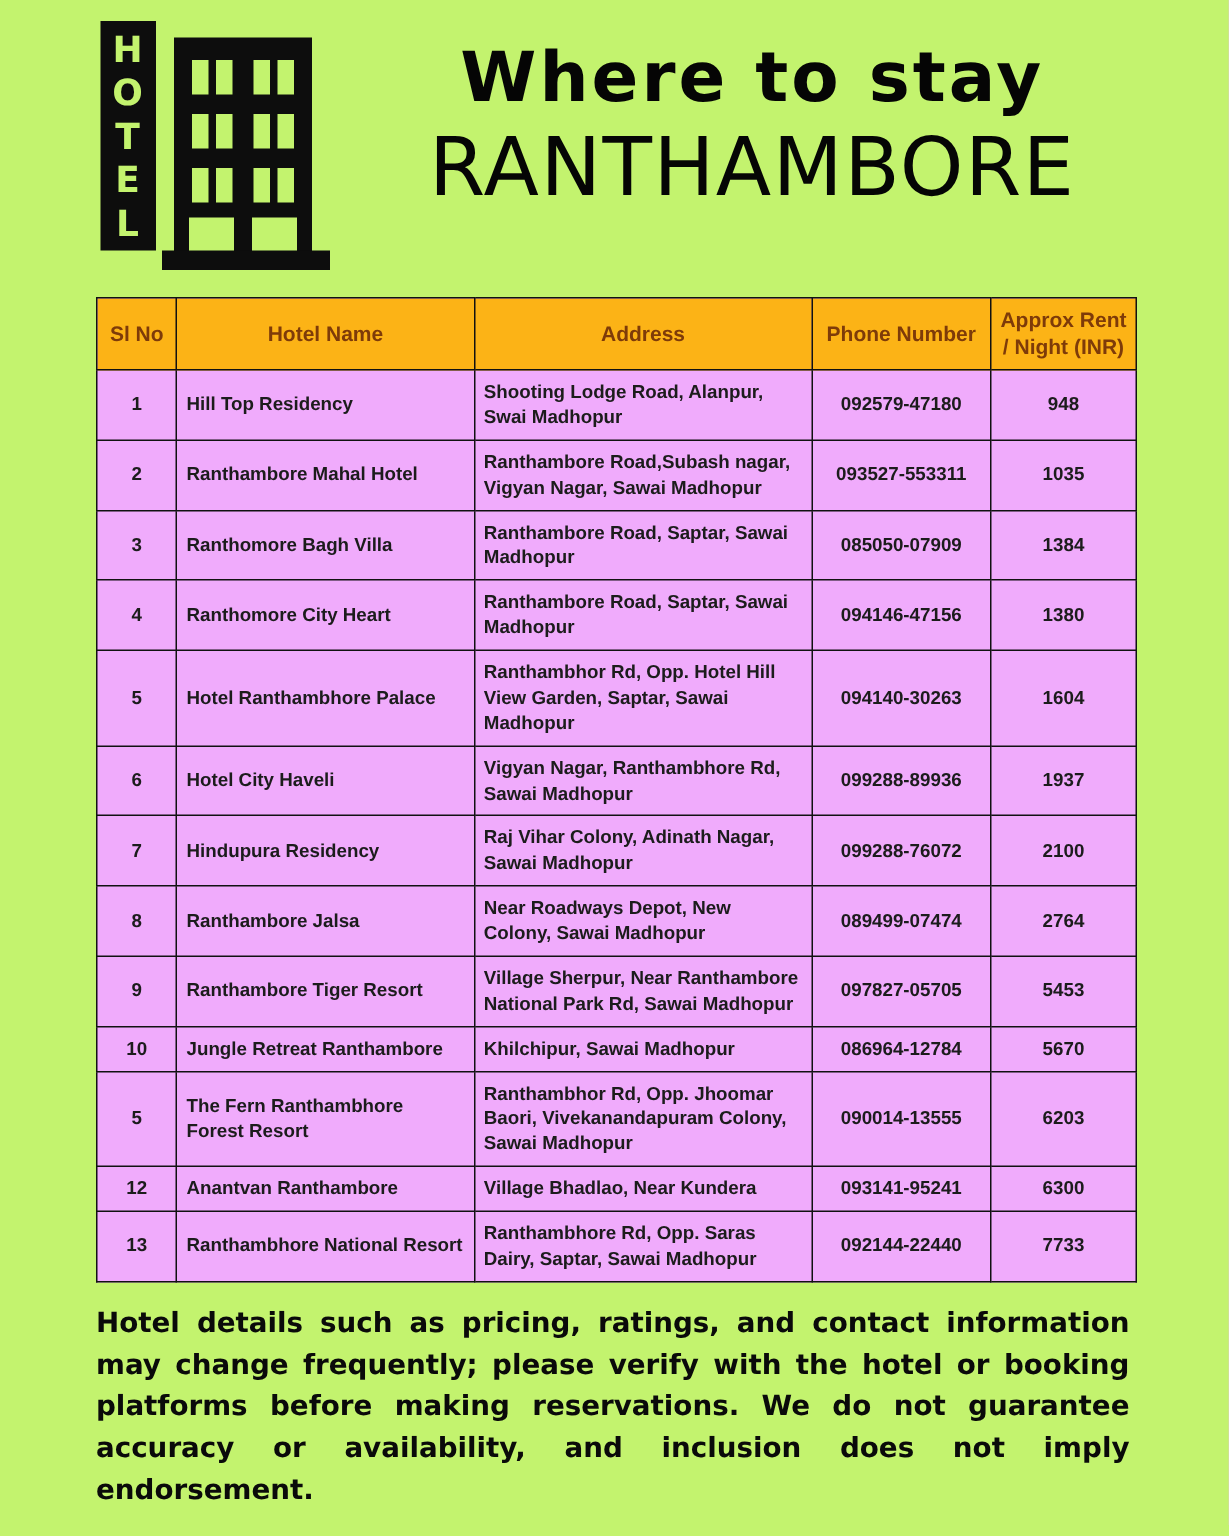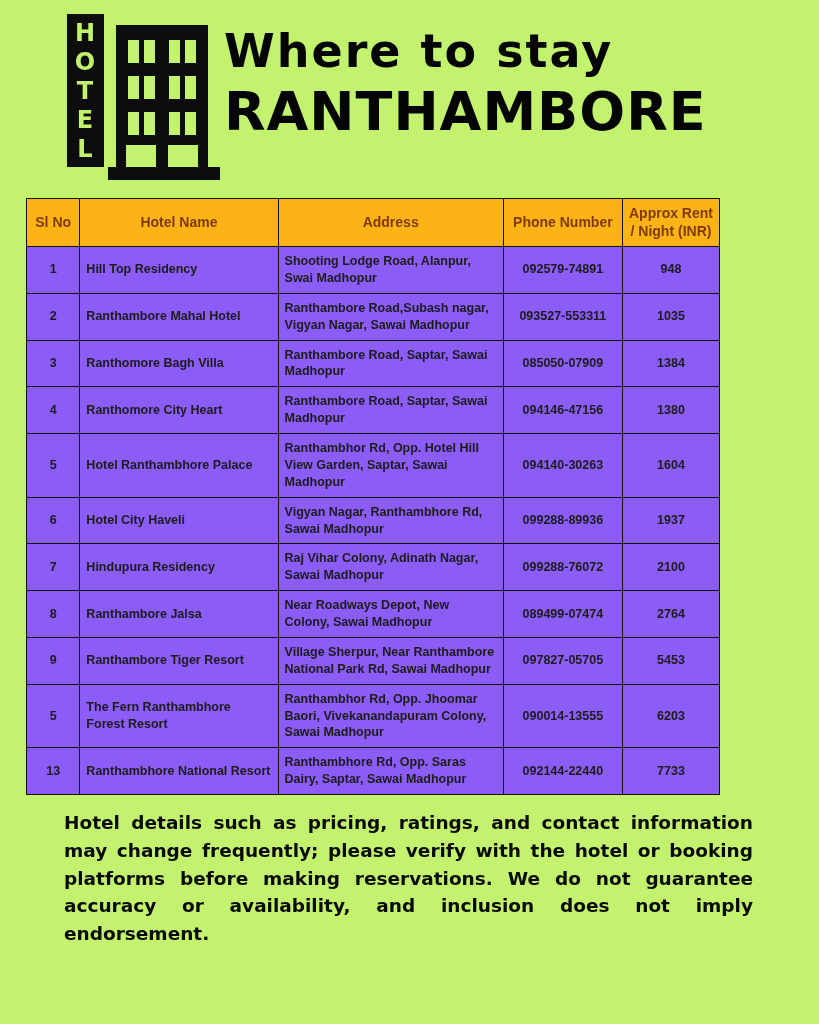--- a/index.html
+++ b/index.html
@@ -7,39 +7,39 @@
     width: 819px; height: 1024px;
     background: #c3f36e;
     font-family: "Liberation Sans", sans-serif;
     overflow: hidden;
   }
   .page { width: 819px; height: 1024px; padding: 14px 0 0 0; }
 
   
   .header { display: flex; align-items: flex-start; padding: 0 40px 0 64px; height: 182px; }
   .logo { width: 160px; height: 166px; flex: 0 0 auto; }
-  .titles { flex: 1 1 auto; text-align: left; padding-top: 10px; }
+  .titles { flex: 1 1 auto; text-align: center; padding-top: 10px; }
   .title-line1 {
     font-family: "DejaVu Sans", sans-serif;
     font-size: 46px; font-weight: 700; color: #050505;
     letter-spacing: 2px;
   }
   .title-line2 {
     font-family: "DejaVu Sans", sans-serif;
-    font-size: 54px; font-weight: 700; color: #050505;
+    font-size: 54px; font-weight: 400; color: #050505;
     letter-spacing: 1px; margin-top: 2px;
   }
 
   
   table.hotels {
     border-collapse: collapse;
-    margin: 2px 0 0 26px;
+    margin: 2px 0 0 64px;
     width: 694px;
     table-layout: fixed;
-    background: #8b5cf6;
+    background: #f0abfc;
   }
   table.hotels th, table.hotels td {
     border: 1.5px solid #111111;
     font-weight: 700;
     vertical-align: middle;
   }
   table.hotels th {
     background: #fcb316;
     color: #7e3b09;
     font-size: 14px;
@@ -133,21 +133,21 @@
         <th>Address</th>
         <th>Phone Number</th>
         <th>Approx Rent / Night (INR)</th>
       </tr>
     </thead>
     <tbody id="hotel-rows">
         <tr>
           <td class="c-sl">1</td>
           <td class="c-name">Hill Top Residency</td>
           <td class="c-addr">Shooting Lodge Road, Alanpur, Swai Madhopur</td>
-          <td class="c-phone">092579-74891</td>
+          <td class="c-phone">092579-47180</td>
           <td class="c-rent">948</td>
         </tr>
         <tr>
           <td class="c-sl">2</td>
           <td class="c-name">Ranthambore Mahal Hotel</td>
           <td class="c-addr">Ranthambore Road,Subash nagar, Vigyan Nagar, Sawai Madhopur</td>
           <td class="c-phone">093527-553311</td>
           <td class="c-rent">1035</td>
         </tr>
         <tr>
@@ -193,27 +193,41 @@
           <td class="c-rent">2764</td>
         </tr>
         <tr>
           <td class="c-sl">9</td>
           <td class="c-name">Ranthambore Tiger Resort</td>
           <td class="c-addr">Village Sherpur, Near Ranthambore National Park Rd, Sawai Madhopur</td>
           <td class="c-phone">097827-05705</td>
           <td class="c-rent">5453</td>
         </tr>
         <tr>
+          <td class="c-sl">10</td>
+          <td class="c-name">Jungle Retreat Ranthambore</td>
+          <td class="c-addr">Khilchipur, Sawai Madhopur</td>
+          <td class="c-phone">086964-12784</td>
+          <td class="c-rent">5670</td>
+        </tr>
+        <tr>
           <td class="c-sl">5</td>
           <td class="c-name">The Fern Ranthambhore Forest Resort</td>
           <td class="c-addr">Ranthambhor Rd, Opp. Jhoomar Baori, Vivekanandapuram Colony, Sawai Madhopur</td>
           <td class="c-phone">090014-13555</td>
           <td class="c-rent">6203</td>
         </tr>
         <tr>
+          <td class="c-sl">12</td>
+          <td class="c-name">Anantvan Ranthambore</td>
+          <td class="c-addr">Village Bhadlao, Near Kundera</td>
+          <td class="c-phone">093141-95241</td>
+          <td class="c-rent">6300</td>
+        </tr>
+        <tr>
           <td class="c-sl">13</td>
           <td class="c-name">Ranthambhore National Resort</td>
           <td class="c-addr">Ranthambhore Rd, Opp. Saras Dairy, Saptar, Sawai Madhopur</td>
           <td class="c-phone">092144-22440</td>
           <td class="c-rent">7733</td>
         </tr>
       </tbody>
   </table>
 
   <p class="footer">Hotel details such as pricing, ratings, and contact information may change frequently; please verify with the hotel or booking platforms before making reservations. We do not guarantee accuracy or availability, and inclusion does not imply endorsement.</p>

